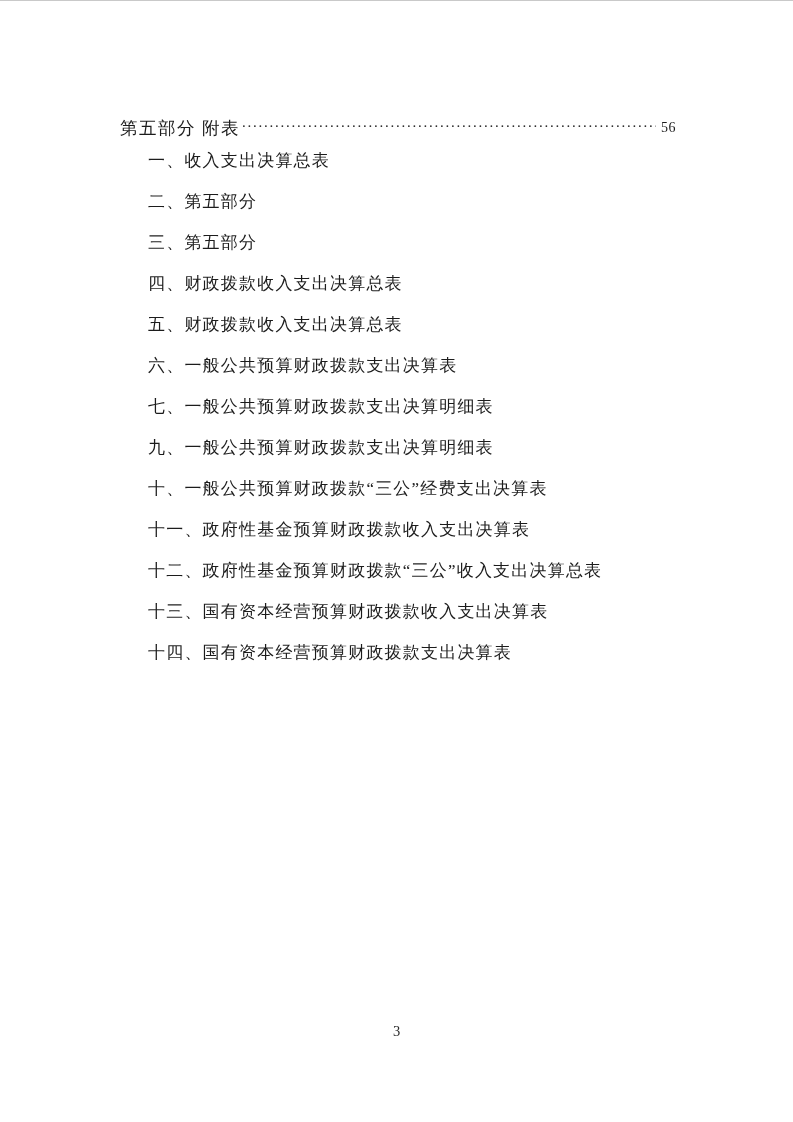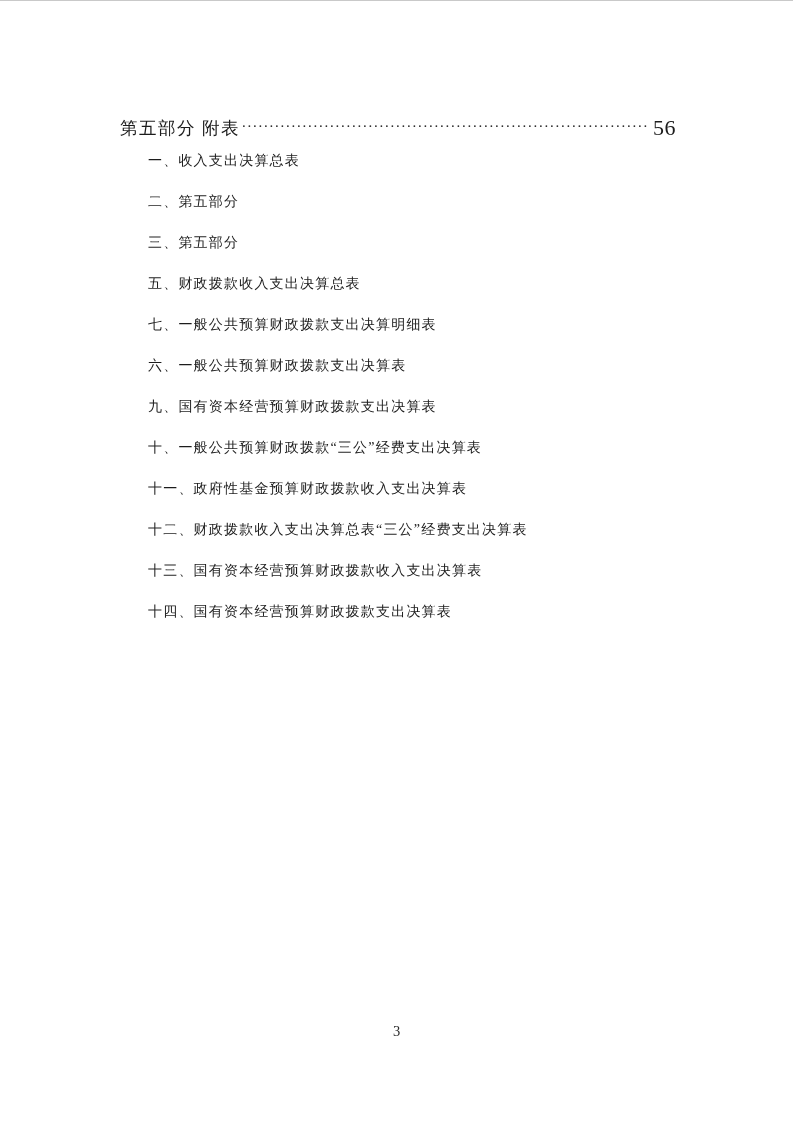--- a/index.html
+++ b/index.html
@@ -48,36 +48,36 @@
     font-size: 15px;
     letter-spacing: -1px;
     color: #2a2a2a;
     position: absolute;
     bottom: 2px;
     left: 0;
     white-space: nowrap;
   }
   .toc-header .section-page {
     flex: 0 0 auto;
-    font-size: 22px;
+    font-size: 14px;
     letter-spacing: 0.5px;
   }
   
   .toc-list {
     position: absolute;
     top: 140px;
     left: 148px;
     width: 520px;
     list-style: none;
   }
   .toc-list li {
     height: 41px;
     display: flex;
     align-items: center;
-    font-size: 14px;
+    font-size: 17px;
     letter-spacing: 1.2px;
     white-space: nowrap;
   }
   
   .page-number {
     position: absolute;
     top: 1023px;
     left: 0;
     width: 100%;
     text-align: center;
@@ -105,48 +105,51 @@
       </li>
 
       <li>
         <span>二、第五部分</span>
       </li>
 
       <li>
         <span>三、第五部分</span>
       </li>
 
+      <li>
+        <span>四、财政拨款收入支出决算总表</span>
+      </li>
 
       <li>
         <span>五、财政拨款收入支出决算总表</span>
       </li>
 
       <li>
-        <span>七、一般公共预算财政拨款支出决算明细表</span>
+        <span>六、一般公共预算财政拨款支出决算表</span>
       </li>
 
       <li>
-        <span>六、一般公共预算财政拨款支出决算表</span>
+        <span>七、一般公共预算财政拨款支出决算明细表</span>
       </li>
 
 
       <li>
-        <span>九、国有资本经营预算财政拨款支出决算表</span>
+        <span>九、一般公共预算财政拨款支出决算明细表</span>
       </li>
 
       <li>
         <span>十、一般公共预算财政拨款“三公”经费支出决算表</span>
       </li>
 
       <li>
         <span>十一、政府性基金预算财政拨款收入支出决算表</span>
       </li>
 
       <li>
-        <span>十二、财政拨款收入支出决算总表“三公”经费支出决算表</span>
+        <span>十二、政府性基金预算财政拨款“三公”收入支出决算总表</span>
       </li>
 
       <li>
         <span>十三、国有资本经营预算财政拨款收入支出决算表</span>
       </li>
 
       <li>
         <span>十四、国有资本经营预算财政拨款支出决算表</span>
       </li>
     </ul>

